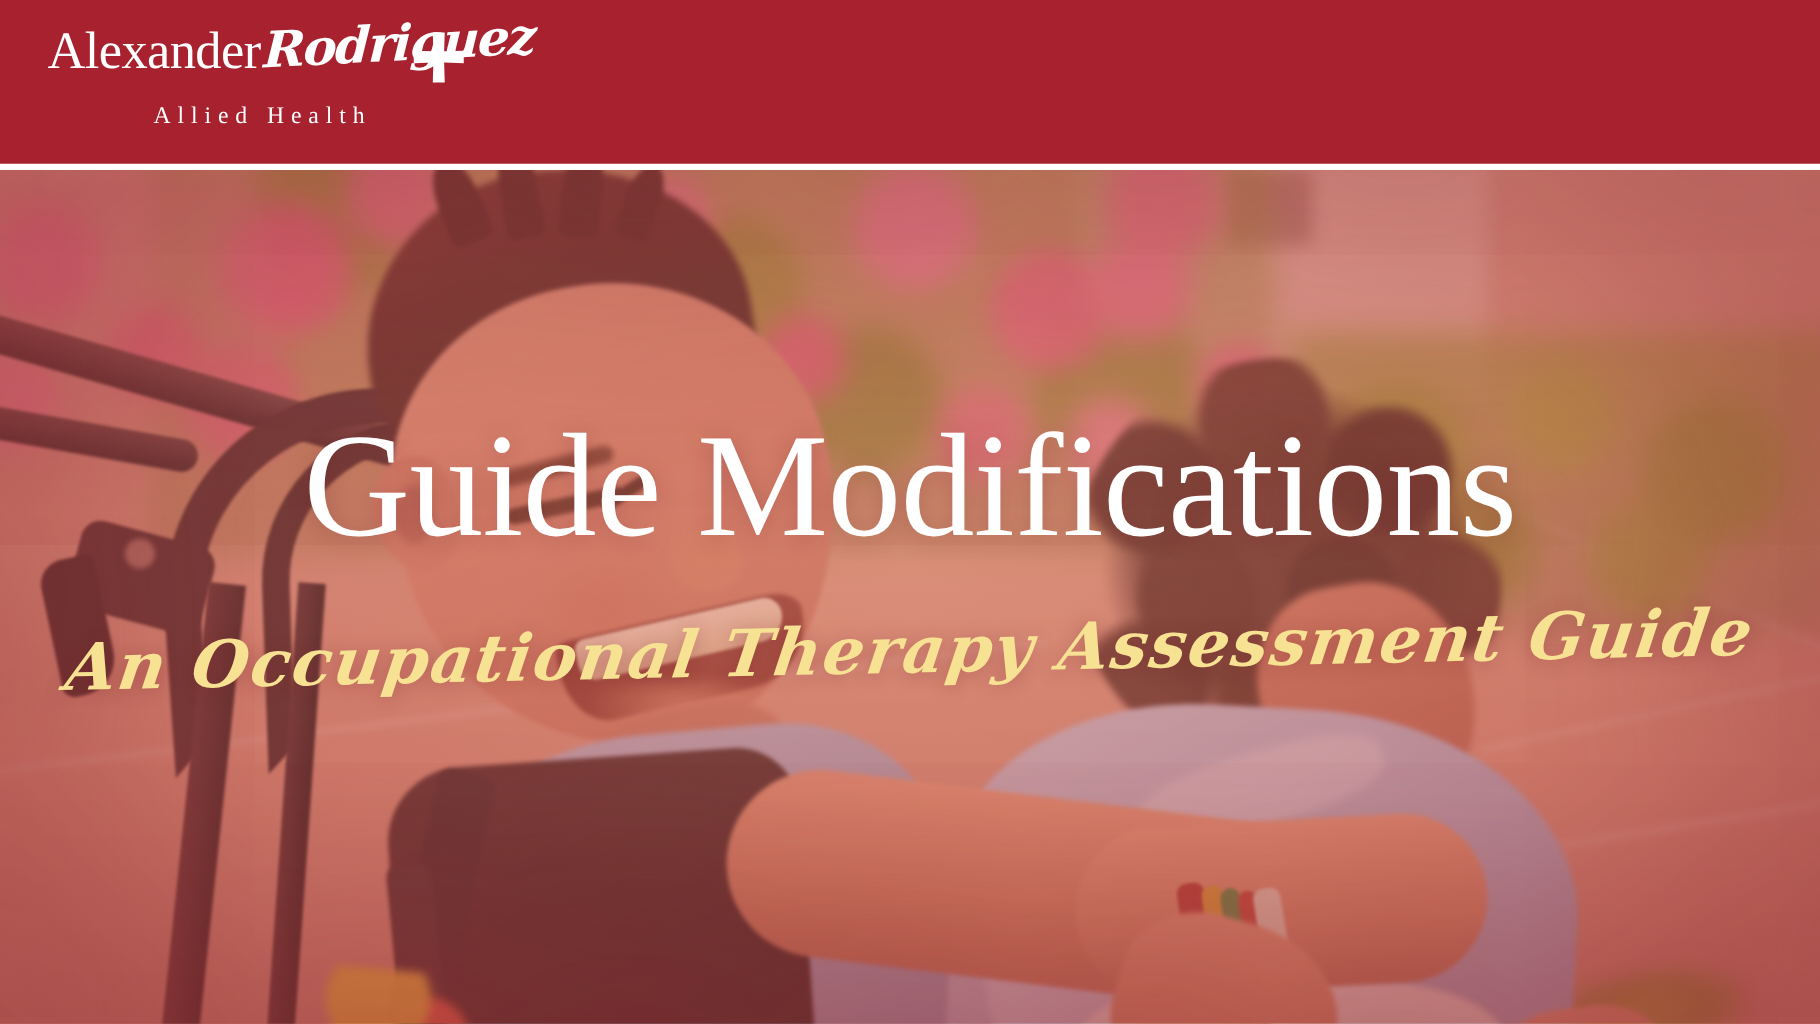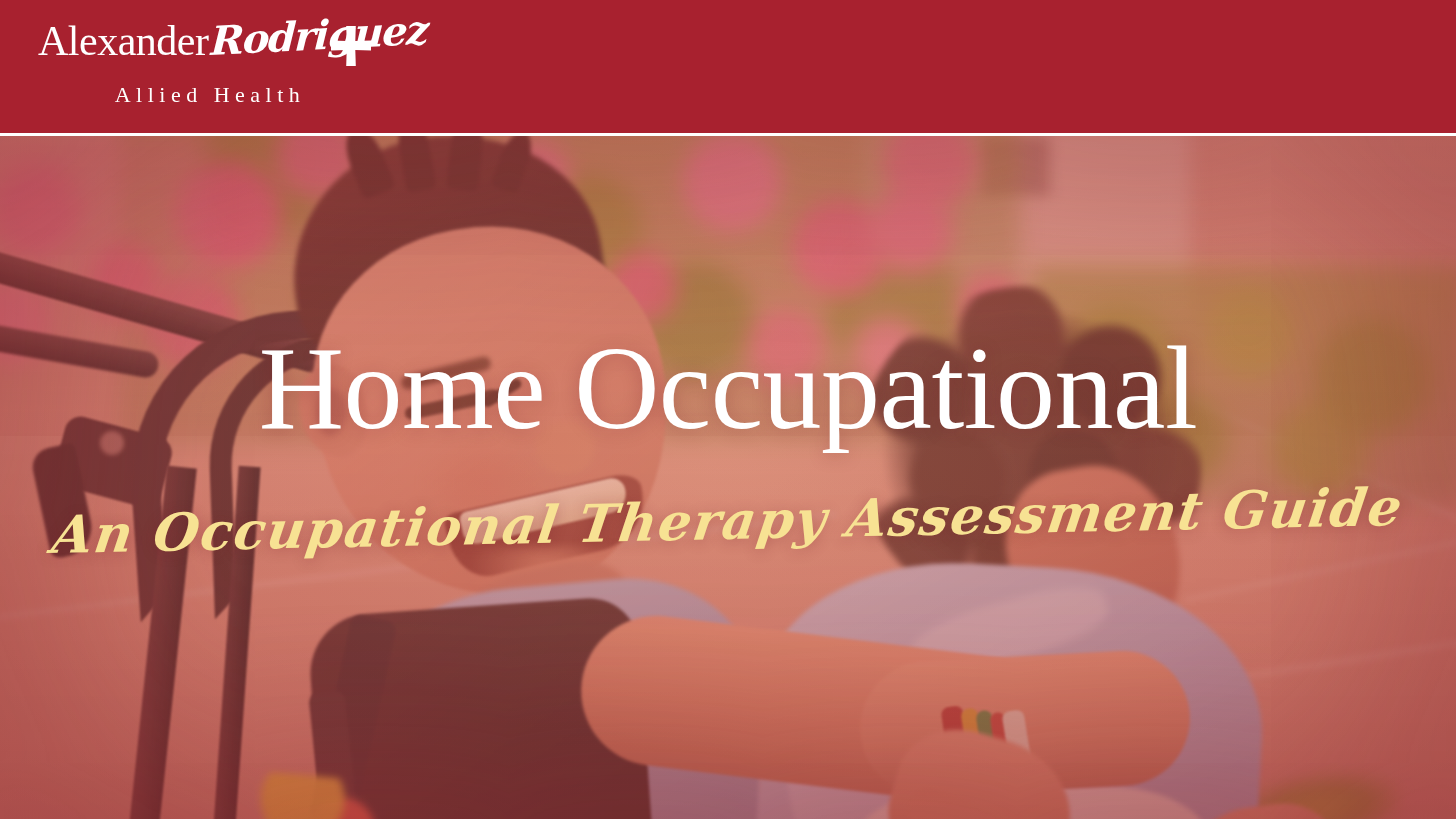--- a/index.html
+++ b/index.html
@@ -19,21 +19,21 @@
   }
 
   
   #header {
     position:absolute;
     left:0; top:0;
     width:1456px;
     height:136px;
     background:#a8212f;
     z-index:40;
-    border-bottom:3px solid #ffffff;
+    border-bottom:5px solid #ffffff;
   }
 
   #logo-block {
     position:absolute;
     left:38px; top:20px;
     width:330px;
     height:100px;
   }
 
   #logo-line1 {
@@ -74,21 +74,21 @@
   }
 
   #logo-line2 {
     margin-top:6px;
     text-align:center;
     padding-left:14px;
   }
 
   .logo-allied {
     font-family:"Liberation Serif", serif;
-    font-size:22px;
+    font-size:19px;
     color:#ffffff;
     letter-spacing:5.5px;
     font-weight:400;
   }
 
   #site-url {
     position:absolute;
     right:48px;
     top:60px;
     font-family:"Liberation Serif", serif;
@@ -657,21 +657,21 @@
     <div class="ph" id="arm2"></div>
     <div class="ph" id="hand2"></div>
 
     <div class="ph" id="tint-1"></div>
     <div class="ph" id="tint-2"></div>
     <div class="ph" id="tint-3"></div>
     <div class="ph" id="vignette"></div>
   </div>
 
   <div id="title-wrap">
-    <div id="main-title">Home Occupational</div>
+    <div id="main-title">Guide Modifications</div>
   </div>
 
   <div id="subtitle-wrap">
     <span id="sub-title">An Occupational Therapy Assessment Guide</span>
   </div>
 
   <div id="header">
 
     <div id="logo-block">
       <div id="logo-line1">

